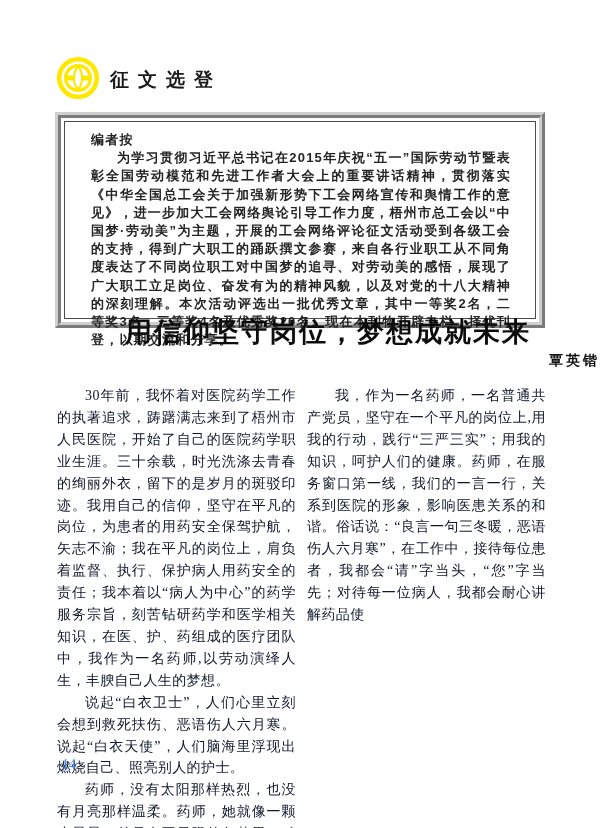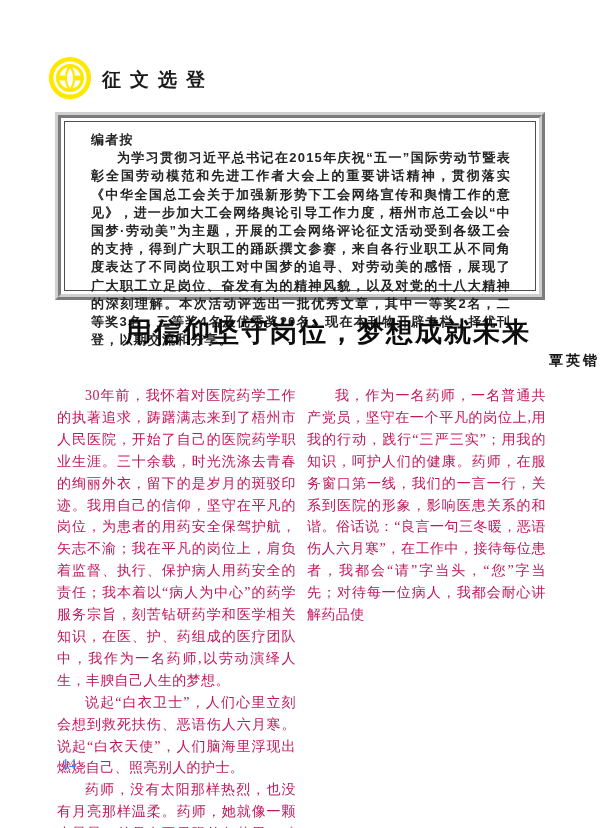--- a/index.html
+++ b/index.html
@@ -11,21 +11,21 @@
     margin: 0 auto;
     background: #ffffff;
     overflow: hidden;
     font-family: "Liberation Serif", "DejaVu Serif", serif;
     color: #1c1c1c;
   }
 
   
   .header {
     position: absolute;
-    left: 48px;
+    left: 56px;
     top: 56px;
     display: flex;
     align-items: center;
     gap: 10px;
   }
   .logo { width: 44px; height: 44px; display: block; }
   .section-label {
     font-family: "Liberation Sans", "DejaVu Sans", sans-serif;
     font-weight: bold;
     font-size: 19px;
@@ -33,21 +33,21 @@
     color: #1a1a1a;
     padding-top: 4px;
   }
 
   
   .editor-frame {
     position: absolute;
     left: 55px;
     top: 112px;
     width: 490px;
-    height: 188px;
+    height: 216px;
     border: 6px ridge #cfcfcf;
     background: #ffffff;
     padding: 3px;
   }
   .editor-inner {
     width: 100%;
     height: 100%;
     border: 1px solid #4d4d4d;
     padding: 9px 24px 10px 26px;
     font-family: "Liberation Sans", "DejaVu Sans", sans-serif;
@@ -96,21 +96,21 @@
     display: flex;
     gap: 11px;
   }
   .col { width: 239px; }
   .col p {
     font-size: 14px;
     line-height: 21.9px;
     letter-spacing: 0.4px;
     text-align: justify;
     text-indent: 2em;
-    color: #be185d;
+    color: #0f172a;
   }
 
   
   .page-number {
     position: absolute;
     left: 62px;
     top: 757px;
     font-size: 14px;
     color: #3b82f6;
   }

